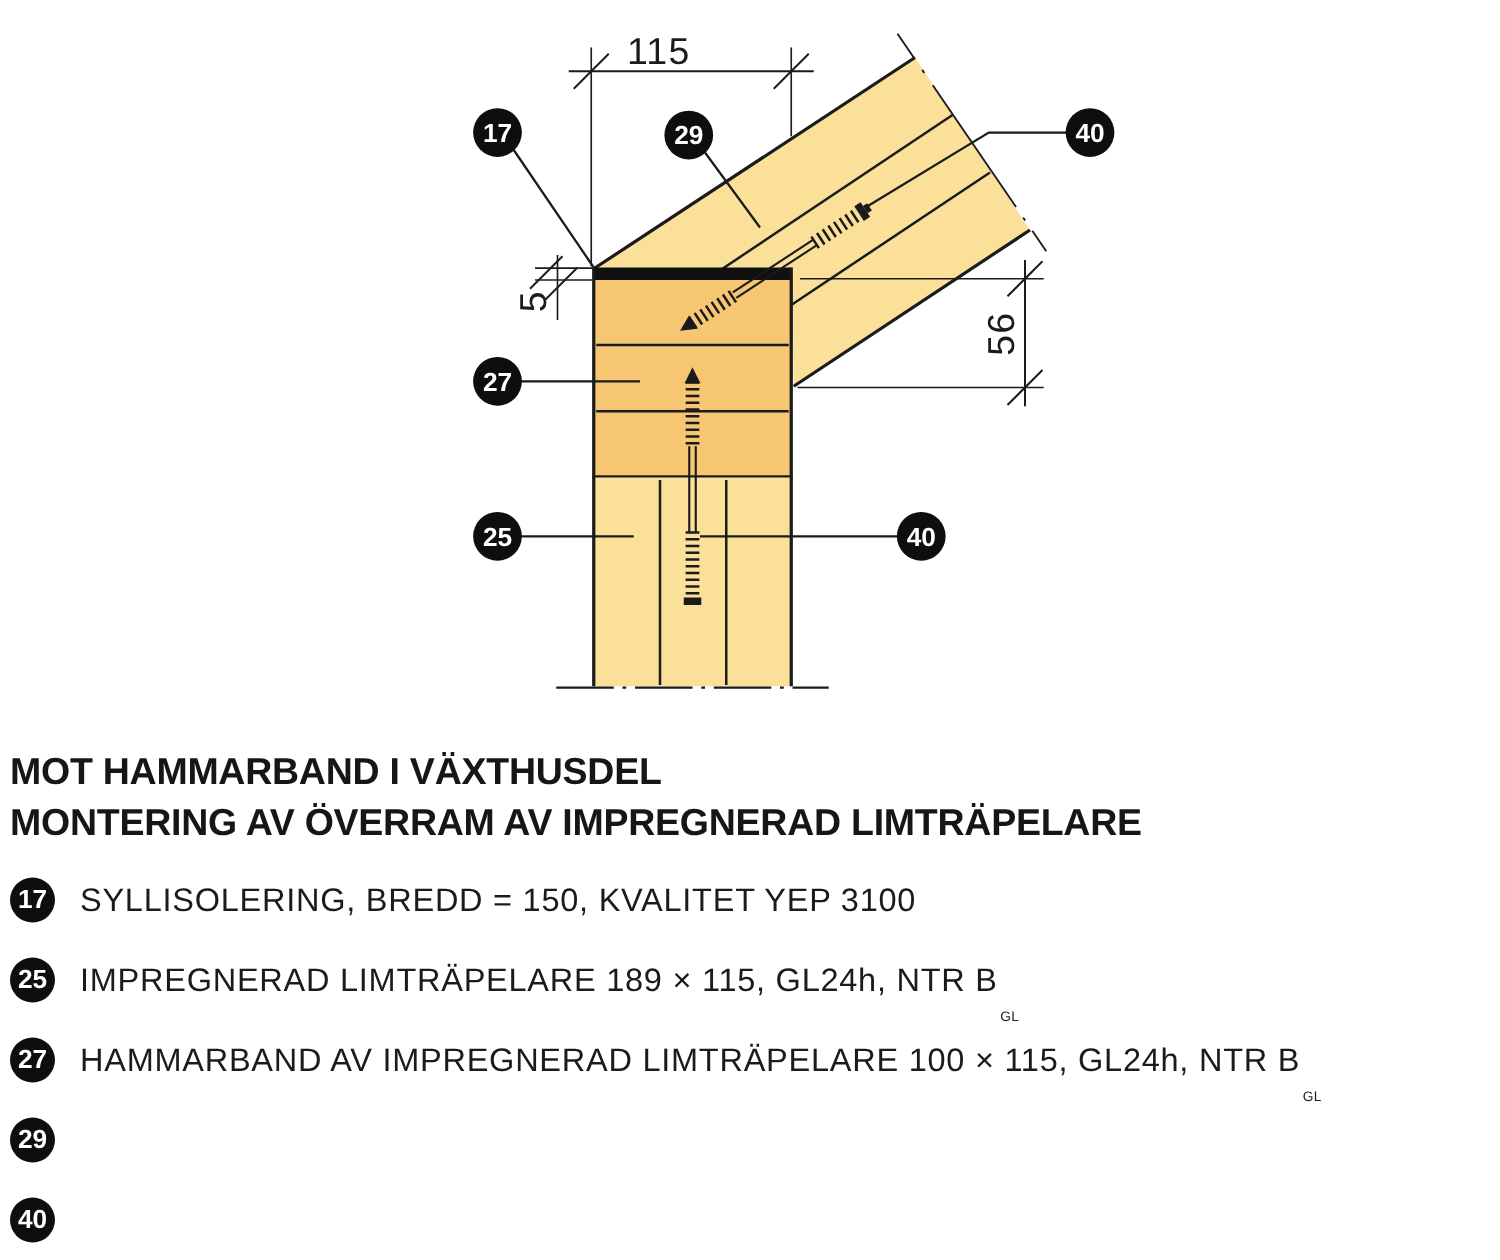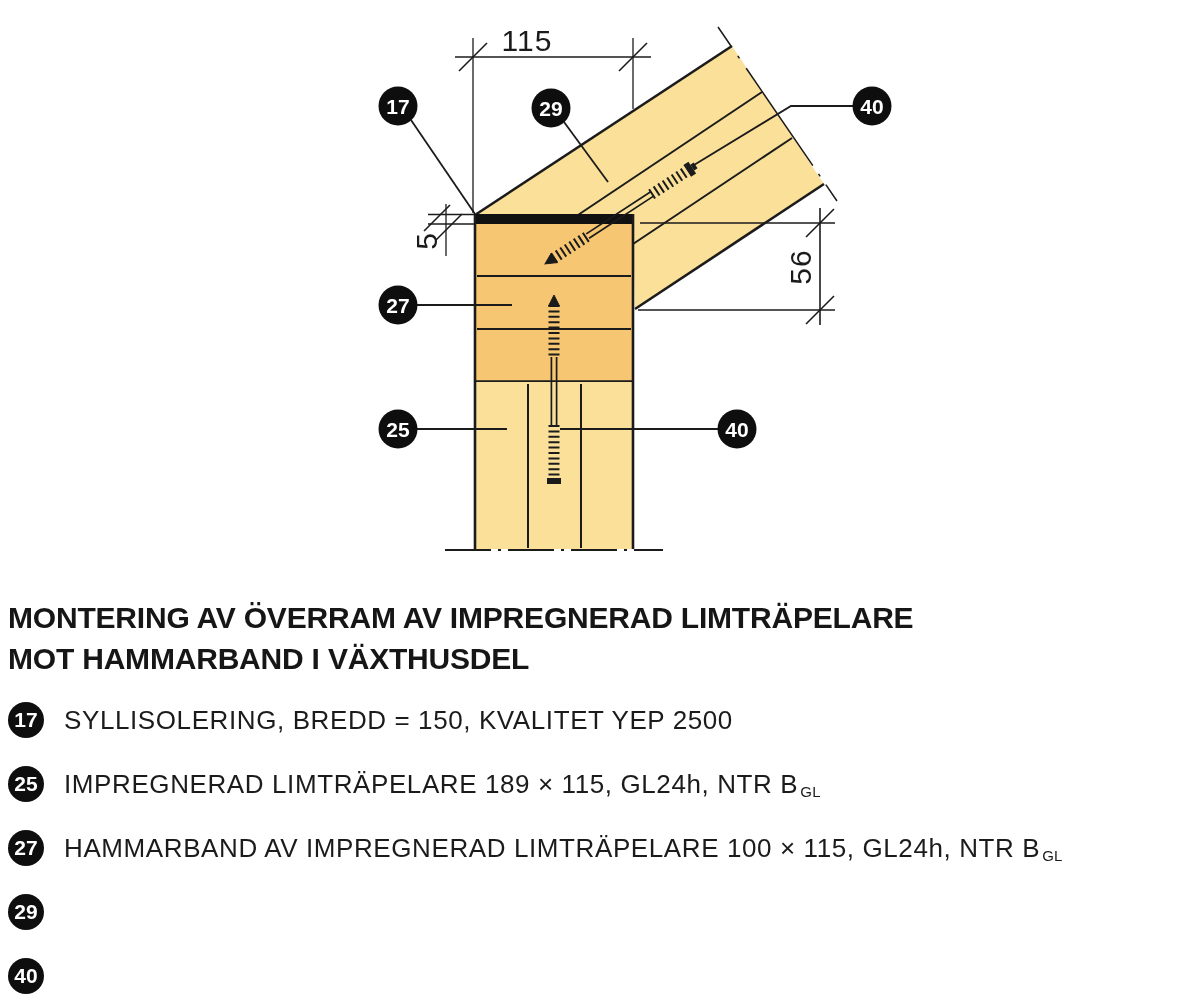--- a/index.html
+++ b/index.html
@@ -14,21 +14,21 @@
   .thin{stroke-width:1.3;}
   .med{stroke-width:1.6;}
   .caption{position:absolute;left:8px;top:573px;width:1188px;}
   .title{font-size:30px;font-weight:700;line-height:41px;letter-spacing:-0.2px;color:#161616;}
   .legend{margin-top:23px;display:flex;flex-direction:column;gap:28px;}
   .legend-row{display:flex;align-items:center;height:36px;}
   .badge{flex:0 0 auto;width:36px;height:36px;border-radius:50%;background:#0e0e0e;
          display:flex;align-items:center;justify-content:center;margin-right:20px;}
   .badge span{color:#ffffff;font-size:21px;font-weight:700;}
   .legend-text{font-size:26px;font-weight:400;letter-spacing:0.6px;white-space:nowrap;}
-  .sub{font-size:15px;position:relative;top:4px;margin-left:2px;letter-spacing:0.3px;}
+  .sub{font-size:11px;position:relative;top:24px;margin-left:2px;letter-spacing:0.3px;}
 </style>
 </head>
 <body>
 
 <div class="page">
 
   <svg width="1200" height="552" viewBox="0 0 1200 552">
 
     <g>
       <polygon points="475,191 732,22 824,160 635,285 633,200 475,200" stroke="none" fill="#FAE099"></polygon>
@@ -131,30 +131,30 @@
       <text class="callout-num" x="398" y="412.5" text-anchor="middle">25</text>
     </g>
     <g>
       <circle cx="737" cy="405" r="19.5" stroke="none" fill="#0E0E0E"></circle>
       <text class="callout-num" x="737" y="412.5" text-anchor="middle">40</text>
     </g>
   </svg>
 
   <div class="caption">
     <div class="title">
+      <div>MOT HAMMARBAND I VÄXTHUSDEL</div>
       <div>MONTERING AV ÖVERRAM AV IMPREGNERAD LIMTRÄPELARE</div>
-      <div>MOT HAMMARBAND I VÄXTHUSDEL</div>
     </div>
 
     <div class="legend">
       <div class="legend-row">
         <span class="badge">
             <span>17</span>
           </span>
-        <span class="legend-text"><span>SYLLISOLERING, BREDD = 150, KVALITET YEP 2500</span><span class="sub"></span></span>
+        <span class="legend-text"><span>SYLLISOLERING, BREDD = 150, KVALITET YEP 3100</span><span class="sub"></span></span>
       </div>
       <div class="legend-row">
         <span class="badge">
             <span>25</span>
           </span>
         <span class="legend-text"><span>IMPREGNERAD LIMTRÄPELARE 189 × 115, GL24h, NTR B</span><span class="sub">GL</span></span>
       </div>
       <div class="legend-row">
         <span class="badge">
             <span>27</span>

